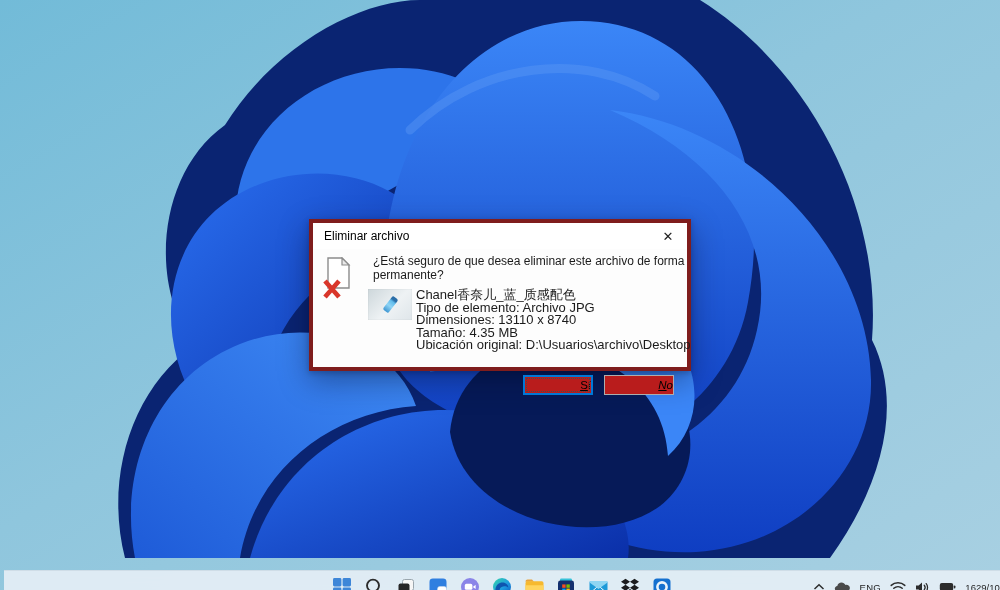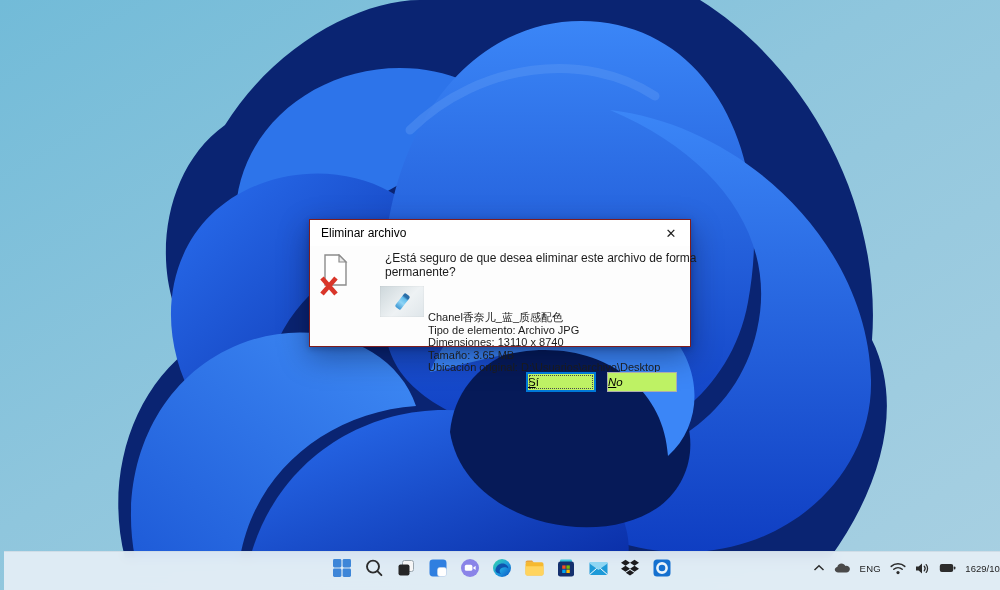--- a/index.html
+++ b/index.html
@@ -4,52 +4,52 @@
 <style>
   * { margin:0; padding:0; box-sizing:border-box; }
   html,body { width:1000px; height:590px; overflow:hidden; }
   body { font-family:"Liberation Sans","DejaVu Sans",sans-serif; position:relative; background:#8fc6dd; }
 
   
   .wallpaper { position:absolute; inset:0; z-index:0; }
 
   
   .dialog {
-    position:absolute; left:309px; top:219px; width:382px; height:128px;
-    background:#fdfdfd; border:1px solid #7f1d1d; z-index:10;
+    position:absolute; left:309px; top:219px; width:382px; height:152px;
+    background:#fdfdfd; border:4px solid #7f1d1d; z-index:10;
     box-shadow:0 10px 28px rgba(0,10,40,.38), 0 2px 6px rgba(0,10,40,.25);
     font-size:12px; color:#1b1b1b;
   }
   .dialog-titlebar { height:26px; display:flex; align-items:center; background:#ffffff; padding-left:11px; }
   .dialog-title { font-size:12px; color:#000; flex:1; }
   .dialog-close { width:38px; height:25px; border:none; background:transparent; font-size:13px; color:#222;
     display:flex; align-items:center; justify-content:center; cursor:default; font-family:"DejaVu Sans",sans-serif; }
-  .dialog-body { position:relative; padding:5px 12px 0 24px; }
+  .dialog-body { position:relative; padding:5px 12px 0 9px; }
   .delete-icon { position:absolute; left:9px; top:8px; }
   .question { margin-left:51px; width:322px; line-height:14px; }
   .file-row { margin-left:46px; margin-top:7px; display:flex; }
   .thumb { width:44px; height:31px; flex:0 0 44px; position:relative; overflow:hidden;
     background:linear-gradient(135deg,#cdd7db 0%,#eef2f4 55%,#dfe6ea 100%);
     box-shadow:inset 0 0 1px rgba(0,0,0,.25); }
   .bottle { position:absolute; left:19px; top:7px; width:7px; height:17px; border-radius:2px;
     background:linear-gradient(180deg,#2a6ea8 0%,#2a6ea8 18%,#62bdec 30%,#8fd4f5 60%,#3d96d2 100%);
     transform:rotate(38deg); }
-  .details { margin-left:4px; font-size:11px; line-height:12.6px;margin-top:25px; }
+  .details { margin-left:4px; font-size:13px; line-height:12.6px; }
   .details div { white-space:nowrap; }
   .button-row { position:absolute; left:0; right:13px; top:126px; display:flex; justify-content:flex-end; gap:11px; }
-  .win-btn { width:70px; height:20px; background:#bef264; font-size:11.5px; color:#000;
-    display:flex; align-items:center; justify-content:flex-start; position:relative; cursor:default;
+  .win-btn { width:70px; height:20px; background:#b91c1c; font-size:11.5px; color:#000;
+    display:flex; align-items:center; justify-content:flex-end; position:relative; cursor:default;
     font-family:"Liberation Sans","DejaVu Sans",sans-serif; }
   .win-btn .accel { text-decoration:underline; }
   .btn-default { border:2px solid #0078d7; }
   .btn-default::after { content:""; position:absolute; inset:1px; border:1px dotted #4a4a4a; }
   .btn-normal { border:1px solid #adadad;font-style:italic; }
 
   
-  .taskbar { position:absolute; left:4px; right:0; bottom:0; height:39px; z-index:20;
+  .taskbar { position:absolute; left:4px; right:0; bottom:0; height:20px; z-index:20;
     background:rgba(228,238,245,.93); border-top:1px solid rgba(205,220,230,.9);
     backdrop-filter:blur(6px); }
   .tb-center { position:absolute; left:50%; top:0; height:32px; transform:translateX(-50%);
     display:flex; align-items:center; gap:8px; }
   .tb-btn { width:24px; height:26px; border:none; background:transparent; border-radius:4px;
     display:flex; align-items:center; justify-content:center; cursor:default; }
   .tb-btn svg { display:block; }
   .tray { position:absolute; right:-8px; top:0; height:32px; display:flex; align-items:center; gap:7px; }
   .tray-item { border:none; background:transparent; display:flex; align-items:center; justify-content:center;
     height:26px; padding:0 1px; cursor:default; }
@@ -112,21 +112,21 @@
     </svg>
     <div class="question">¿Está seguro de que desea eliminar este archivo de forma permanente?</div>
     <div class="file-row">
       <div class="thumb">
         <span class="bottle"></span>
       </div>
       <div class="details">
         <div>Chanel香奈儿_蓝_质感配色</div>
         <div>Tipo de elemento: Archivo JPG</div>
         <div>Dimensiones: 13110 x 8740</div>
-        <div>Tamaño: 3.65 MB</div>
+        <div>Tamaño: 4.35 MB</div>
         <div>Ubicación original: D:\Usuarios\archivo\Desktop</div>
       </div>
     </div>
     <div class="button-row">
       <button class="win-btn btn-default">
         <span><span class="accel">S</span><span>í</span></span>
       </button>
       <button class="win-btn btn-normal">
         <span><span class="accel">N</span><span>o</span></span>
       </button>

